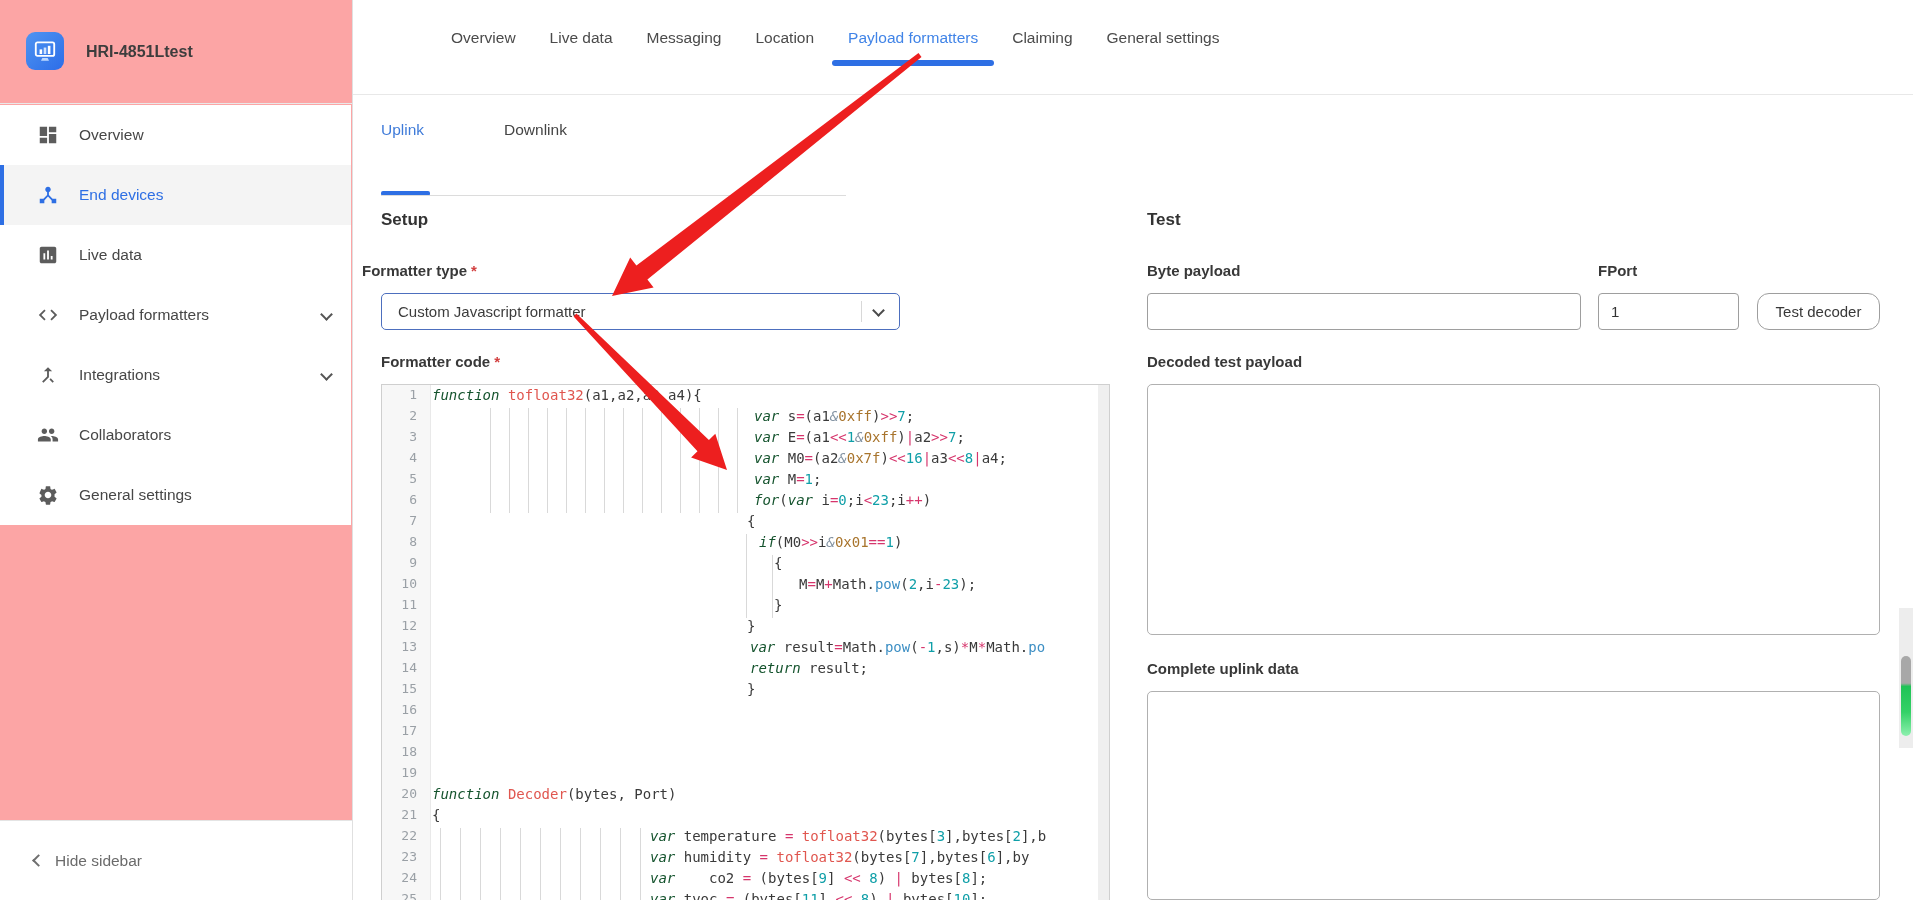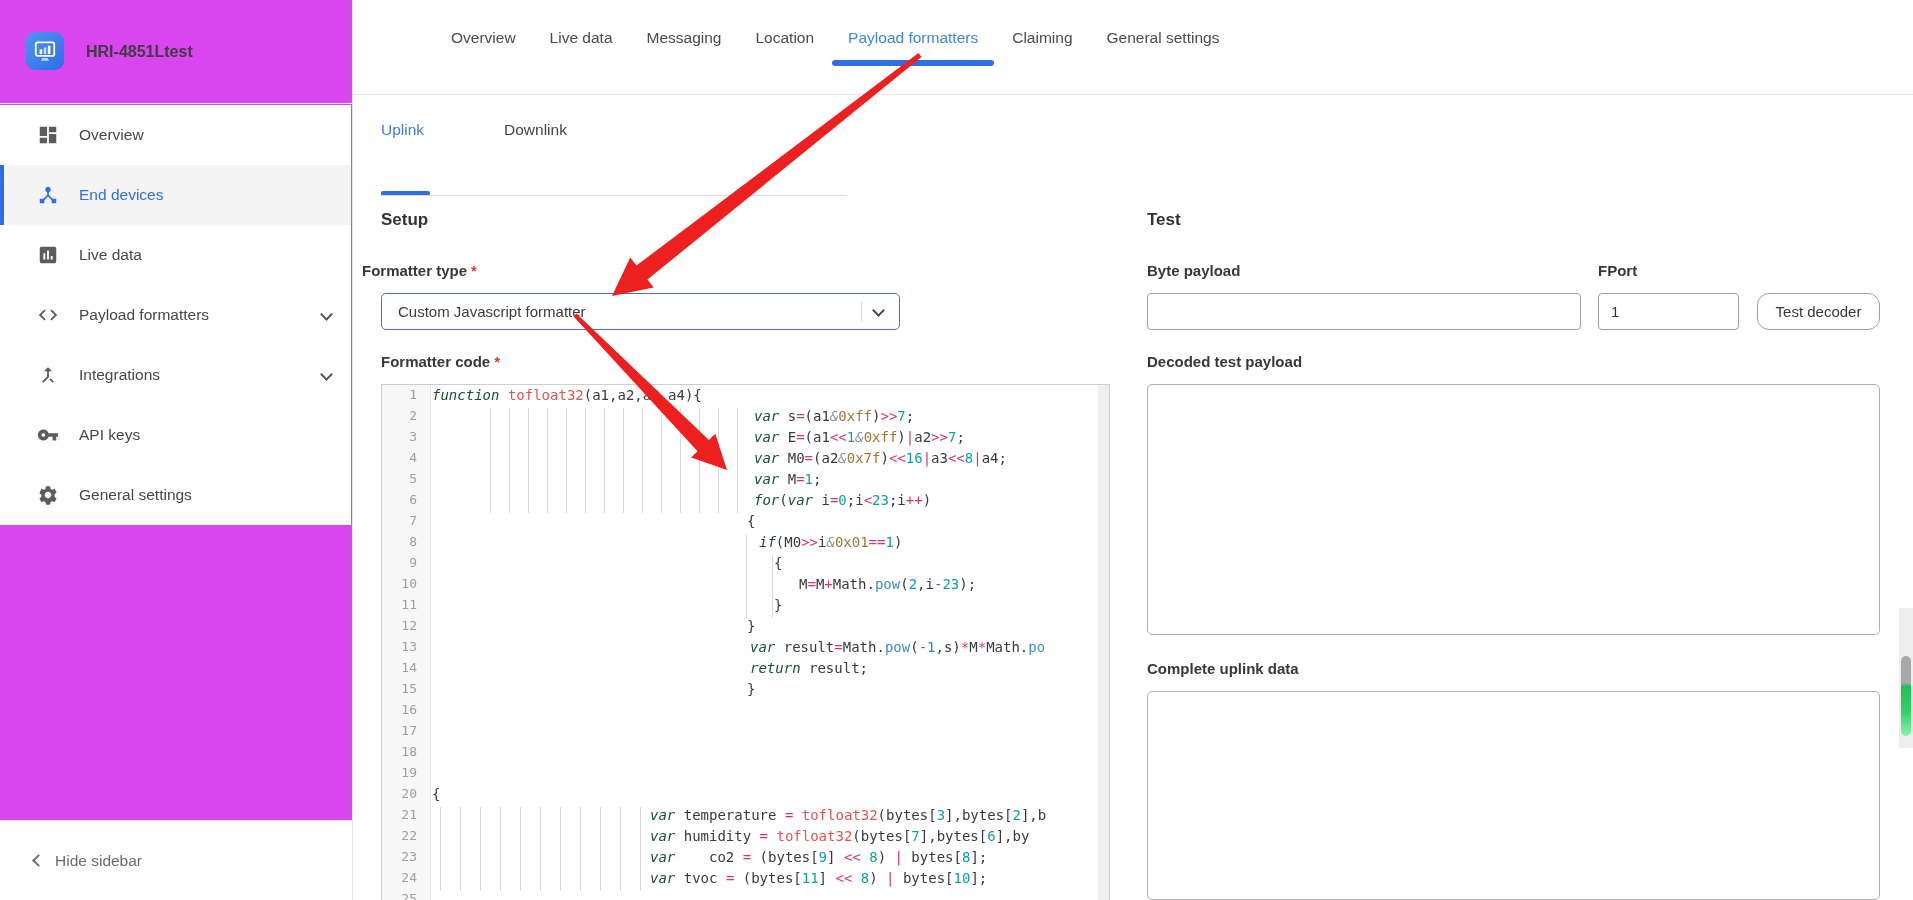--- a/index.html
+++ b/index.html
@@ -1,21 +1,21 @@
 <!DOCTYPE html>
 <html><head>
 <meta charset="utf-8">
 <style>
   * { margin:0; padding:0; box-sizing:border-box; }
   html,body { width:1913px; height:900px; overflow:hidden; background:#fff;
     font-family:"Liberation Sans", sans-serif; }
 
   
   #sidebar { position:absolute; left:0; top:0; width:353px; height:900px;
-    background:#d946ef; border-right:1px solid #e0e0e0; z-index:5; }
+    background:#fca5a5; border-right:1px solid #e0e0e0; z-index:5; }
   #sidebar-header { position:relative; height:104px; border-bottom:1px solid #e9e9e9; }
   #app-logo { position:absolute; left:26px; top:32px; width:38px; height:38px;
     border-radius:9px; background:linear-gradient(135deg,#4f94f1,#2c6de8);
     display:flex; align-items:center; justify-content:center; }
   #app-title { position:absolute; left:86px; top:0; height:104px; display:flex;
     align-items:center; font-size:16px; font-weight:700; color:#3d3d3d; }
   #sidebar-items { position:absolute; top:105px; left:0; right:1px; }
   .side-item { height:60px; display:flex; align-items:center; padding-left:36px;
     gap:19px; font-size:15.5px; color:#474747; cursor:pointer; position:relative; background:#fff; }
   .side-item.active { background:#f4f4f4; color:#2e6fe4; border-left:4px solid #2e6fe4;
@@ -154,24 +154,24 @@
           <svg viewBox="0 0 24 24">
             <path d="M17 20.41L18.41 19 15 15.59 13.59 17 17 20.41zM7.5 8H11v5.59L5.59 19 7 20.41l6-6V8h3.5L12 3.5 7.5 8z"></path>
           </svg>
         </span>
         <span>Integrations</span>
         <span class="chev down"></span>
       </div>
       <div class="side-item">
         <span class="s-icon">
           <svg viewBox="0 0 24 24">
-            <path d="M12.65 10C11.83 7.67 9.61 6 7 6c-3.31 0-6 2.69-6 6s2.69 6 6 6c2.61 0 4.83-1.67 5.65-4H17v4h4v-4h2v-4H12.65zM7 14c-1.1 0-2-.9-2-2s.9-2 2-2 2 .9 2 2-.9 2-2 2z"></path>
-          </svg>
-        </span>
-        <span>API keys</span>
+            <path d="M16 11c1.66 0 2.99-1.34 2.99-3S17.66 5 16 5c-1.66 0-3 1.34-3 3s1.34 3 3 3zm-8 0c1.66 0 2.99-1.34 2.99-3S9.66 5 8 5C6.34 5 5 6.34 5 8s1.34 3 3 3zm0 2c-2.33 0-7 1.17-7 3.5V19h14v-2.5c0-2.33-4.67-3.5-7-3.5zm8 0c-.29 0-.62.02-.97.05 1.16.84 1.97 1.97 1.97 3.45V19h6v-2.5c0-2.33-4.67-3.5-7-3.5z"></path>
+          </svg>
+        </span>
+        <span>Collaborators</span>
       </div>
       <div class="side-item">
         <span class="s-icon">
           <svg viewBox="0 0 24 24">
             <path d="M19.14 12.94c.04-.3.06-.61.06-.94 0-.32-.02-.64-.07-.94l2.03-1.58c.18-.14.23-.41.12-.61l-1.92-3.32c-.12-.22-.37-.29-.59-.22l-2.39.96c-.5-.38-1.03-.7-1.62-.94l-.36-2.54c-.04-.24-.24-.41-.48-.41h-3.84c-.24 0-.43.17-.47.41l-.36 2.54c-.59.24-1.13.57-1.62.94l-2.39-.96c-.22-.08-.47 0-.59.22L2.74 9.87c-.12.21-.08.47.12.61l2.03 1.58c-.05.3-.09.63-.09.94s.02.64.07.94l-2.03 1.58c-.18.14-.23.41-.12.61l1.92 3.32c.12.22.37.29.59.22l2.39-.96c.5.38 1.03.7 1.62.94l.36 2.54c.05.24.24.41.48.41h3.84c.24 0 .44-.17.47-.41l.36-2.54c.59-.24 1.13-.56 1.62-.94l2.39.96c.22.08.47 0 .59-.22l1.92-3.32c.12-.22.07-.47-.12-.61l-2.01-1.58zM12 15.6c-1.98 0-3.6-1.62-3.6-3.6s1.62-3.6 3.6-3.6 3.6 1.62 3.6 3.6-1.62 3.6-3.6 3.6z"></path>
           </svg>
         </span>
         <span>General settings</span>
       </div>
     </div>
@@ -271,20 +271,21 @@
       <div class="cm-line"><span class="guide" style="left: 314px;"></span><span class="guide" style="left: 340px;"></span><span class="lt" style="left: 367px;"><span class="tok-pl">M</span><span class="tok-op">=</span><span class="tok-pl">M</span><span class="tok-op">+</span><span class="tok-pl">Math.</span><span class="tok-prop">pow</span><span class="tok-pl">(</span><span class="tok-num">2</span><span class="tok-pl">,i</span><span class="tok-op">-</span><span class="tok-num">23</span><span class="tok-pl">);</span></span></div>
       <div class="cm-line"><span class="guide" style="left: 314px;"></span><span class="guide" style="left: 340px;"></span><span class="lt" style="left: 342px;"><span class="tok-pl">}</span></span></div>
       <div class="cm-line"><span class="lt" style="left: 315px;"><span class="tok-pl">}</span></span></div>
       <div class="cm-line"><span class="lt" style="left: 318px;"><span class="tok-kw">var</span><span class="tok-pl"> result</span><span class="tok-op">=</span><span class="tok-pl">Math.</span><span class="tok-prop">pow</span><span class="tok-pl">(</span><span class="tok-op">-</span><span class="tok-num">1</span><span class="tok-pl">,s)</span><span class="tok-op">*</span><span class="tok-pl">M</span><span class="tok-op">*</span><span class="tok-pl">Math.</span><span class="tok-prop">po</span></span></div>
       <div class="cm-line"><span class="lt" style="left: 318px;"><span class="tok-kw">return</span><span class="tok-pl"> result;</span></span></div>
       <div class="cm-line"><span class="lt" style="left: 315px;"><span class="tok-pl">}</span></span></div>
       <div class="cm-line"><span class="lt" style="left: 0px;"></span></div>
       <div class="cm-line"><span class="lt" style="left: 0px;"></span></div>
       <div class="cm-line"><span class="lt" style="left: 0px;"></span></div>
       <div class="cm-line"><span class="lt" style="left: 0px;"></span></div>
+      <div class="cm-line"><span class="lt" style="left: 0px;"><span class="tok-kw">function</span><span class="tok-pl"> </span><span class="tok-fn">Decoder</span><span class="tok-pl">(bytes, Port)</span></span></div>
       <div class="cm-line"><span class="lt" style="left: 0px;"><span class="tok-pl">{</span></span></div>
       <div class="cm-line"><span class="guide" style="left: 8px;"></span><span class="guide" style="left: 28px;"></span><span class="guide" style="left: 48px;"></span><span class="guide" style="left: 68px;"></span><span class="guide" style="left: 88px;"></span><span class="guide" style="left: 108px;"></span><span class="guide" style="left: 128px;"></span><span class="guide" style="left: 148px;"></span><span class="guide" style="left: 168px;"></span><span class="guide" style="left: 188px;"></span><span class="guide" style="left: 208px;"></span><span class="lt" style="left: 218px;"><span class="tok-kw">var</span><span class="tok-pl"> temperature </span><span class="tok-op">=</span><span class="tok-pl"> </span><span class="tok-fn">tofloat32</span><span class="tok-pl">(bytes[</span><span class="tok-num">3</span><span class="tok-pl">],bytes[</span><span class="tok-num">2</span><span class="tok-pl">],b</span></span></div>
       <div class="cm-line"><span class="guide" style="left: 8px;"></span><span class="guide" style="left: 28px;"></span><span class="guide" style="left: 48px;"></span><span class="guide" style="left: 68px;"></span><span class="guide" style="left: 88px;"></span><span class="guide" style="left: 108px;"></span><span class="guide" style="left: 128px;"></span><span class="guide" style="left: 148px;"></span><span class="guide" style="left: 168px;"></span><span class="guide" style="left: 188px;"></span><span class="guide" style="left: 208px;"></span><span class="lt" style="left: 218px;"><span class="tok-kw">var</span><span class="tok-pl"> humidity </span><span class="tok-op">=</span><span class="tok-pl"> </span><span class="tok-fn">tofloat32</span><span class="tok-pl">(bytes[</span><span class="tok-num">7</span><span class="tok-pl">],bytes[</span><span class="tok-num">6</span><span class="tok-pl">],by</span></span></div>
       <div class="cm-line"><span class="guide" style="left: 8px;"></span><span class="guide" style="left: 28px;"></span><span class="guide" style="left: 48px;"></span><span class="guide" style="left: 68px;"></span><span class="guide" style="left: 88px;"></span><span class="guide" style="left: 108px;"></span><span class="guide" style="left: 128px;"></span><span class="guide" style="left: 148px;"></span><span class="guide" style="left: 168px;"></span><span class="guide" style="left: 188px;"></span><span class="guide" style="left: 208px;"></span><span class="lt" style="left: 218px;"><span class="tok-kw">var</span><span class="tok-pl">    co2 </span><span class="tok-op">=</span><span class="tok-pl"> (bytes[</span><span class="tok-num">9</span><span class="tok-pl">] </span><span class="tok-op">&lt;&lt;</span><span class="tok-pl"> </span><span class="tok-num">8</span><span class="tok-pl">) </span><span class="tok-op">|</span><span class="tok-pl"> bytes[</span><span class="tok-num">8</span><span class="tok-pl">];</span></span></div>
       <div class="cm-line"><span class="guide" style="left: 8px;"></span><span class="guide" style="left: 28px;"></span><span class="guide" style="left: 48px;"></span><span class="guide" style="left: 68px;"></span><span class="guide" style="left: 88px;"></span><span class="guide" style="left: 108px;"></span><span class="guide" style="left: 128px;"></span><span class="guide" style="left: 148px;"></span><span class="guide" style="left: 168px;"></span><span class="guide" style="left: 188px;"></span><span class="guide" style="left: 208px;"></span><span class="lt" style="left: 218px;"><span class="tok-kw">var</span><span class="tok-pl"> tvoc </span><span class="tok-op">=</span><span class="tok-pl"> (bytes[</span><span class="tok-num">11</span><span class="tok-pl">] </span><span class="tok-op">&lt;&lt;</span><span class="tok-pl"> </span><span class="tok-num">8</span><span class="tok-pl">) </span><span class="tok-op">|</span><span class="tok-pl"> bytes[</span><span class="tok-num">10</span><span class="tok-pl">];</span></span></div>
     </div>
   <div id="editor-scrollbar"></div>
 </div>
 
 <div class="h2" style="left:1147px; top:210px;">Test</div>

